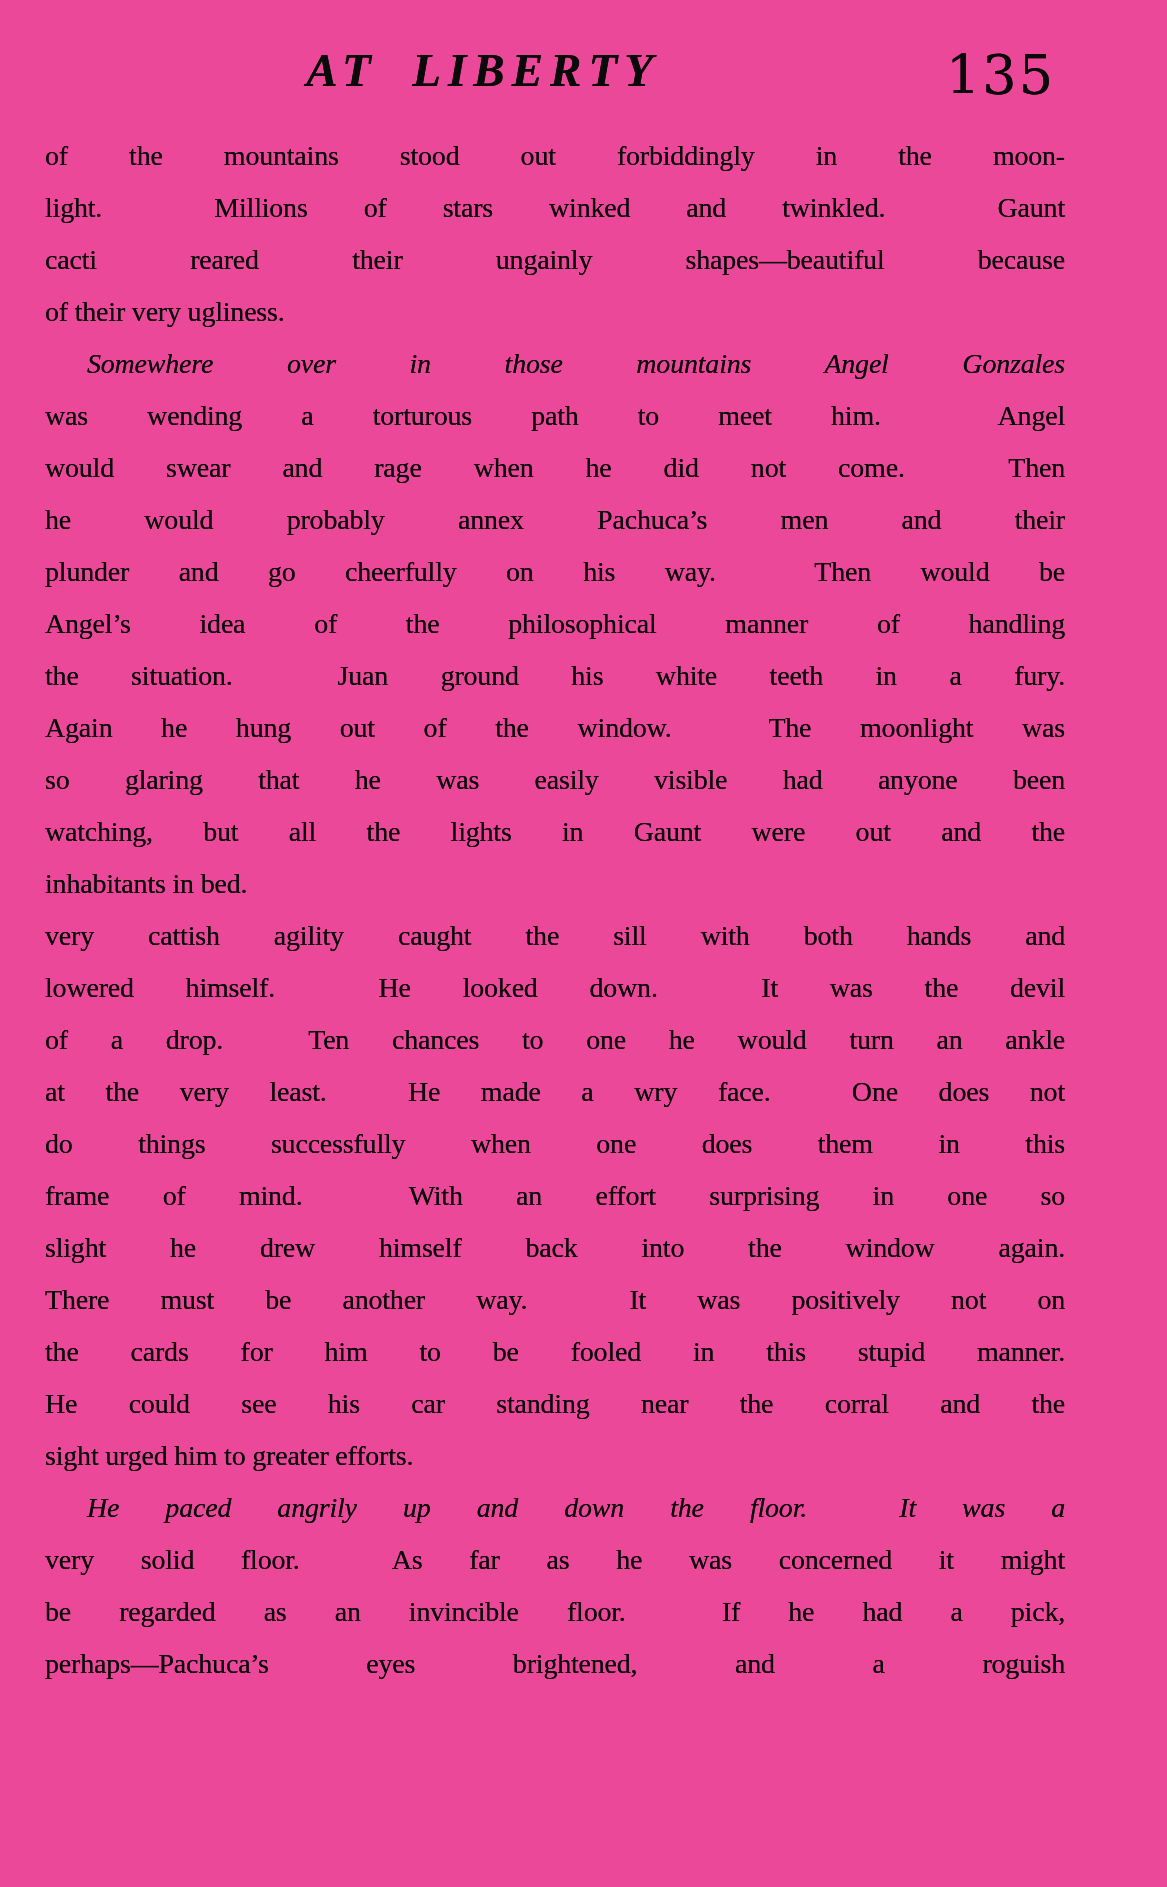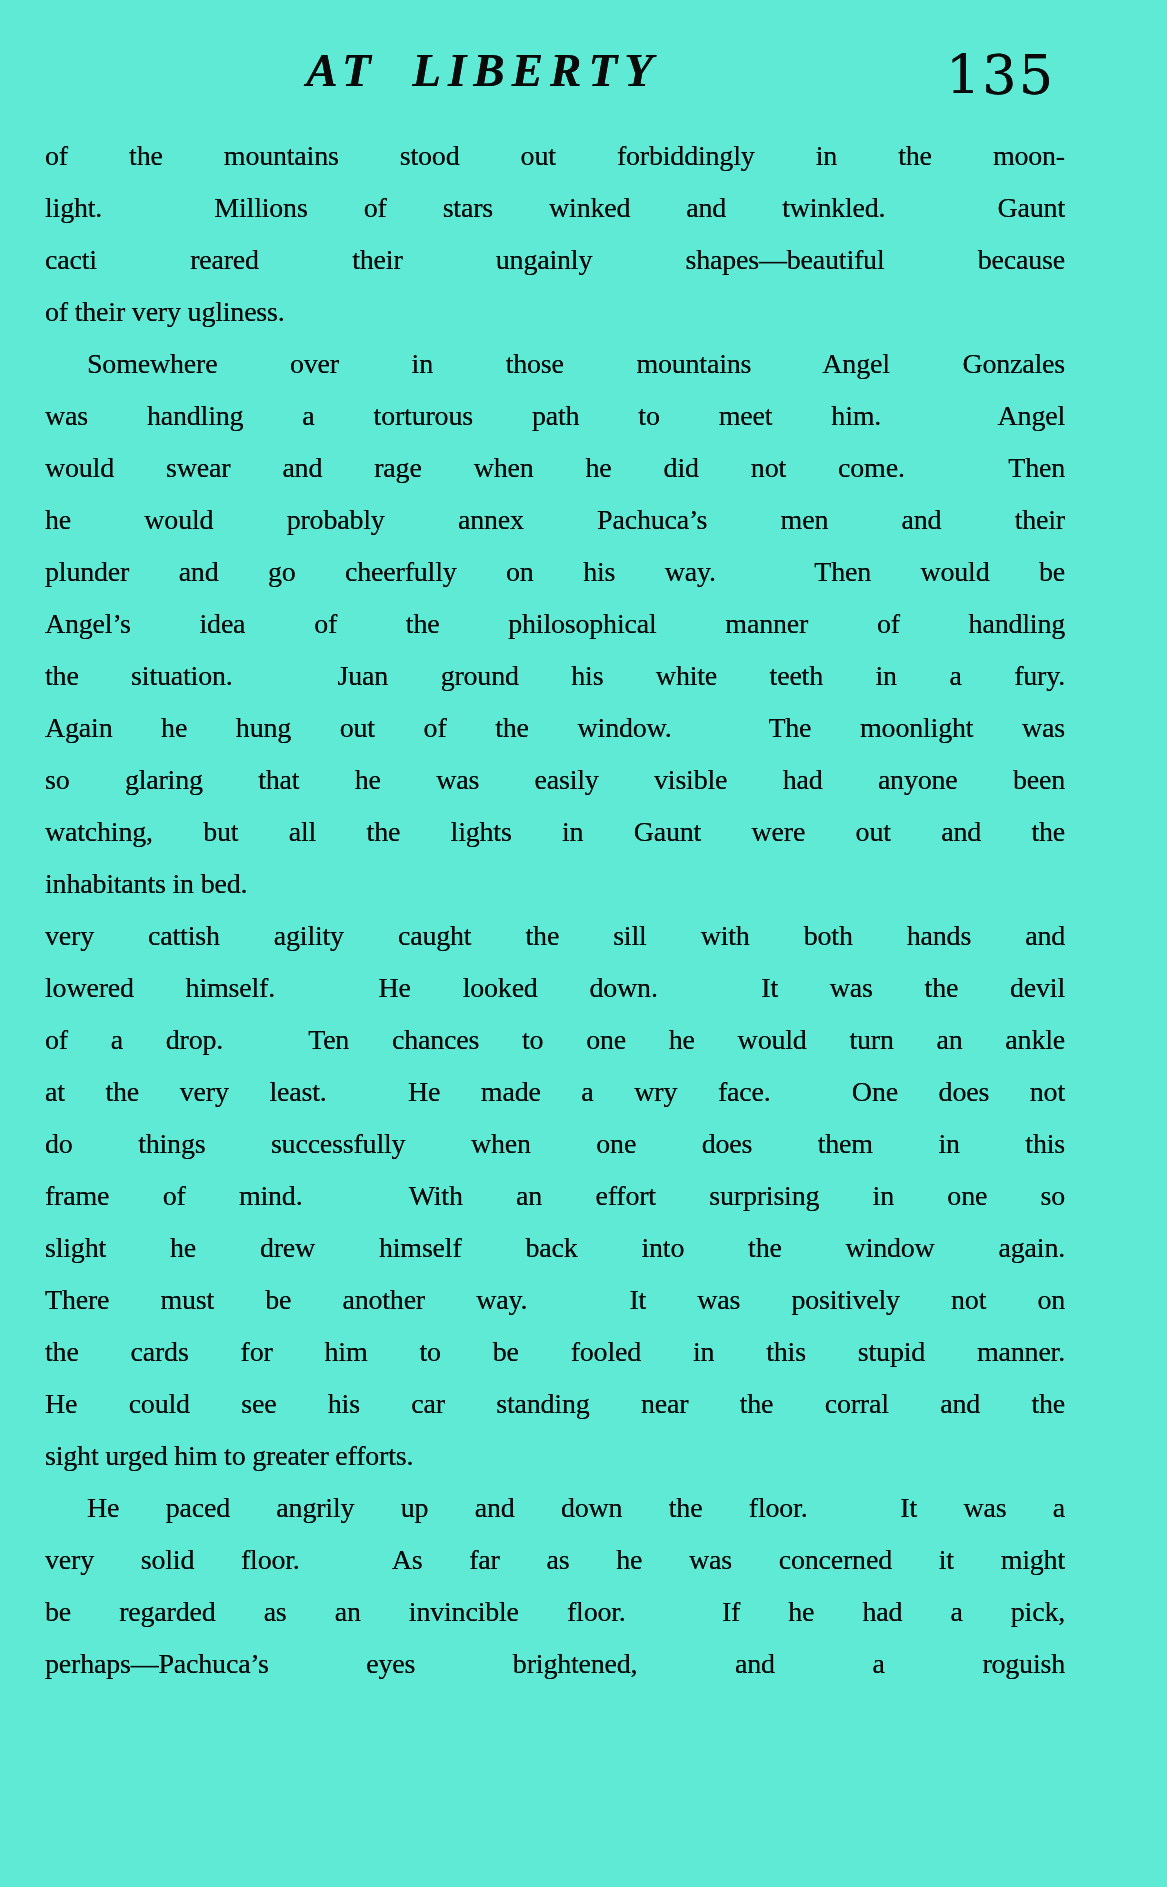--- a/index.html
+++ b/index.html
@@ -11,21 +11,21 @@
     width: 1167px;
     height: 1887px;
     position: relative;
     overflow: hidden;
     font-family: "Liberation Serif", "DejaVu Serif", serif;
     color: #0b0b0b;
   }
   .page {
     position: absolute;
     inset: 0;
-    background: #5eead4;
+    background: #ec4899;
   }
   .running-head {
     position: absolute;
     top: 40px;
     left: 45px;
     width: 1020px;
     text-align: center;
     transform: translateX(-72px);
     font-style: italic;
     font-weight: bold;
@@ -63,38 +63,39 @@
     text-align-last: justify;
     text-justify: inter-word;
     letter-spacing: -0.2px;
     text-shadow: 0 0 0.55px rgba(0,0,0,0.8);
   }
   .line.end {
     text-align-last: left;
   }
   .line.indent {
     padding-left: 42px;
+    font-style: italic;
   }
 </style>
 </head>
 <body>
 
 <div class="page">
   <div class="running-head">AT LIBERTY</div>
   <div class="page-number">135</div>
   <div class="text-block" id="text-block">
       <div class="paragraph">
         <div class="line">of the mountains stood out forbiddingly in the moon-</div>
         <div class="line">light.  Millions of stars winked and twinkled.  Gaunt</div>
         <div class="line">cacti reared their ungainly shapes—beautiful because</div>
         <div class="line end">of their very ugliness.</div>
       </div>
       <div class="paragraph">
         <div class="line indent">Somewhere over in those mountains Angel Gonzales</div>
-        <div class="line">was handling a torturous path to meet him.  Angel</div>
+        <div class="line">was wending a torturous path to meet him.  Angel</div>
         <div class="line">would swear and rage when he did not come.  Then</div>
         <div class="line">he would probably annex Pachuca’s men and their</div>
         <div class="line">plunder and go cheerfully on his way.  Then would be</div>
         <div class="line">Angel’s idea of the philosophical manner of handling</div>
         <div class="line">the situation.  Juan ground his white teeth in a fury.</div>
         <div class="line">Again he hung out of the window.  The moonlight was</div>
         <div class="line">so glaring that he was easily visible had anyone been</div>
         <div class="line">watching, but all the lights in Gaunt were out and the</div>
         <div class="line end">inhabitants in bed.</div>
       </div>

